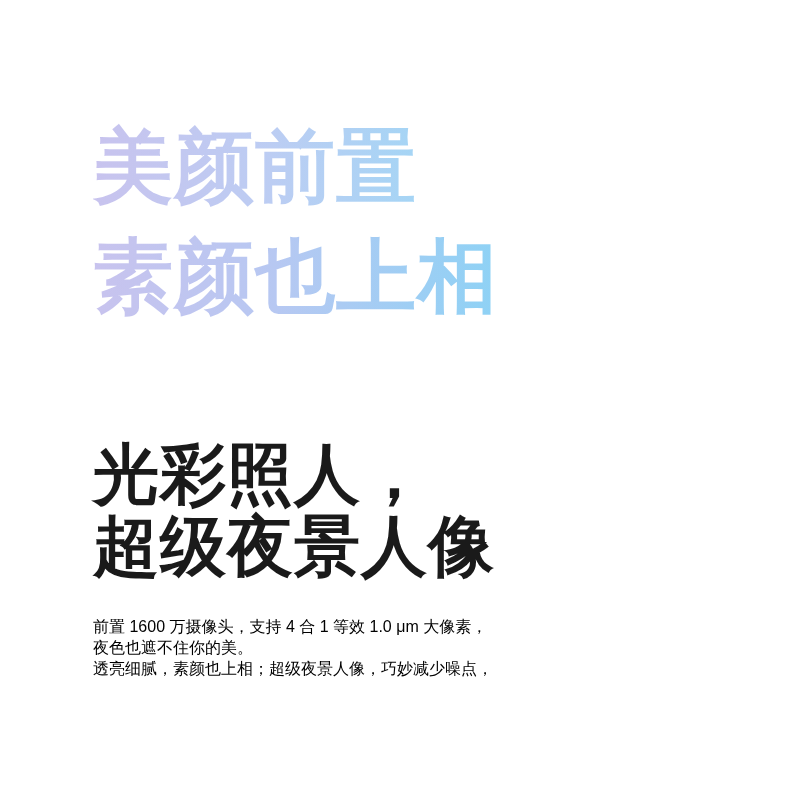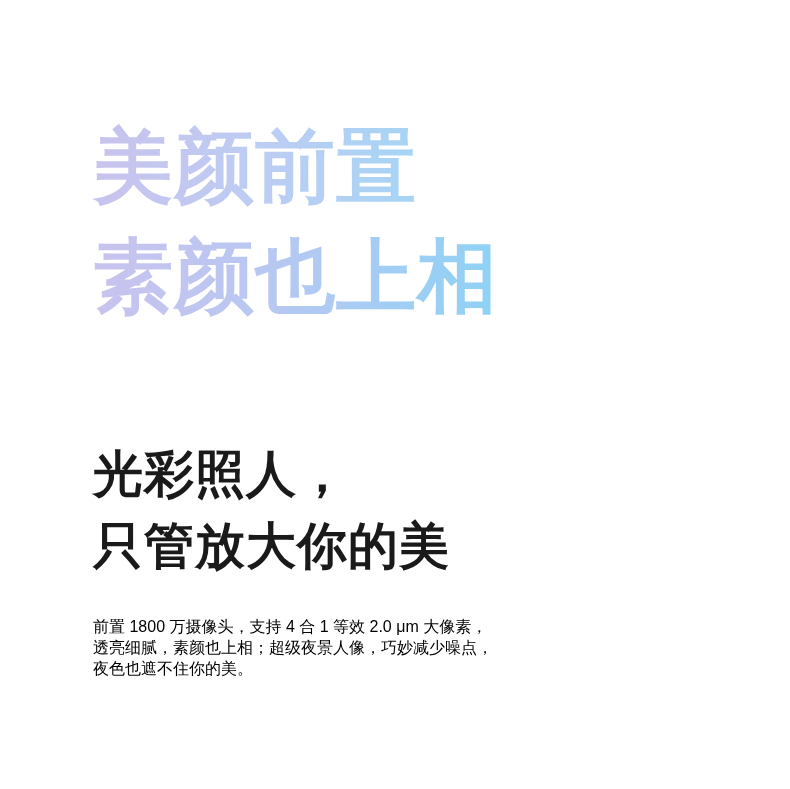--- a/index.html
+++ b/index.html
@@ -37,21 +37,21 @@
     }
     .hero-line.l1 {
       background-image: linear-gradient(90deg, var(--grad-from, #c8c3ee) 0%, #bccdf3 55%, var(--grad-to-1, #a5d5f5) 100%);
     }
     .hero-line.l2 {
       background-image: linear-gradient(90deg, var(--grad-from, #c8c3ee) 0%, #b7c8f2 45%, var(--grad-to-2, #8ed2f5) 100%);
     }
   }
   .section-heading {
     margin: 106px 0 0 0;
-    font-size: 50px;
+    font-size: 66px;
     line-height: 72px;
     font-weight: 700;
     color: var(--heading-color, #1a1a1a);
     letter-spacing: 1px;
   }
   .section-heading div {
     white-space: nowrap;
   }
   .body-copy {
     margin: 35px 0 0 0;
@@ -67,23 +67,23 @@
 
 <div class="page">
 
   <h1 class="hero-title">
     <span class="hero-line l1">美颜前置</span><br>
     <span class="hero-line l2">素颜也上相</span>
   </h1>
 
   <h2 class="section-heading">
     <div>光彩照人，</div>
-    <div>只管放大你的美</div>
+    <div>超级夜景人像</div>
   </h2>
 
   <p class="body-copy">
     </p>
-    <div>前置 1800 万摄像头，支持 4 合 1 等效 2.0 μm 大像素，</div>
+    <div>前置 1600 万摄像头，支持 4 合 1 等效 1.0 μm 大像素，</div>
+    <div>夜色也遮不住你的美。</div>
     <div>透亮细腻，素颜也上相；超级夜景人像，巧妙减少噪点，</div>
-    <div>夜色也遮不住你的美。</div>
   <p></p>
 
 </div>
 
 </body></html>

